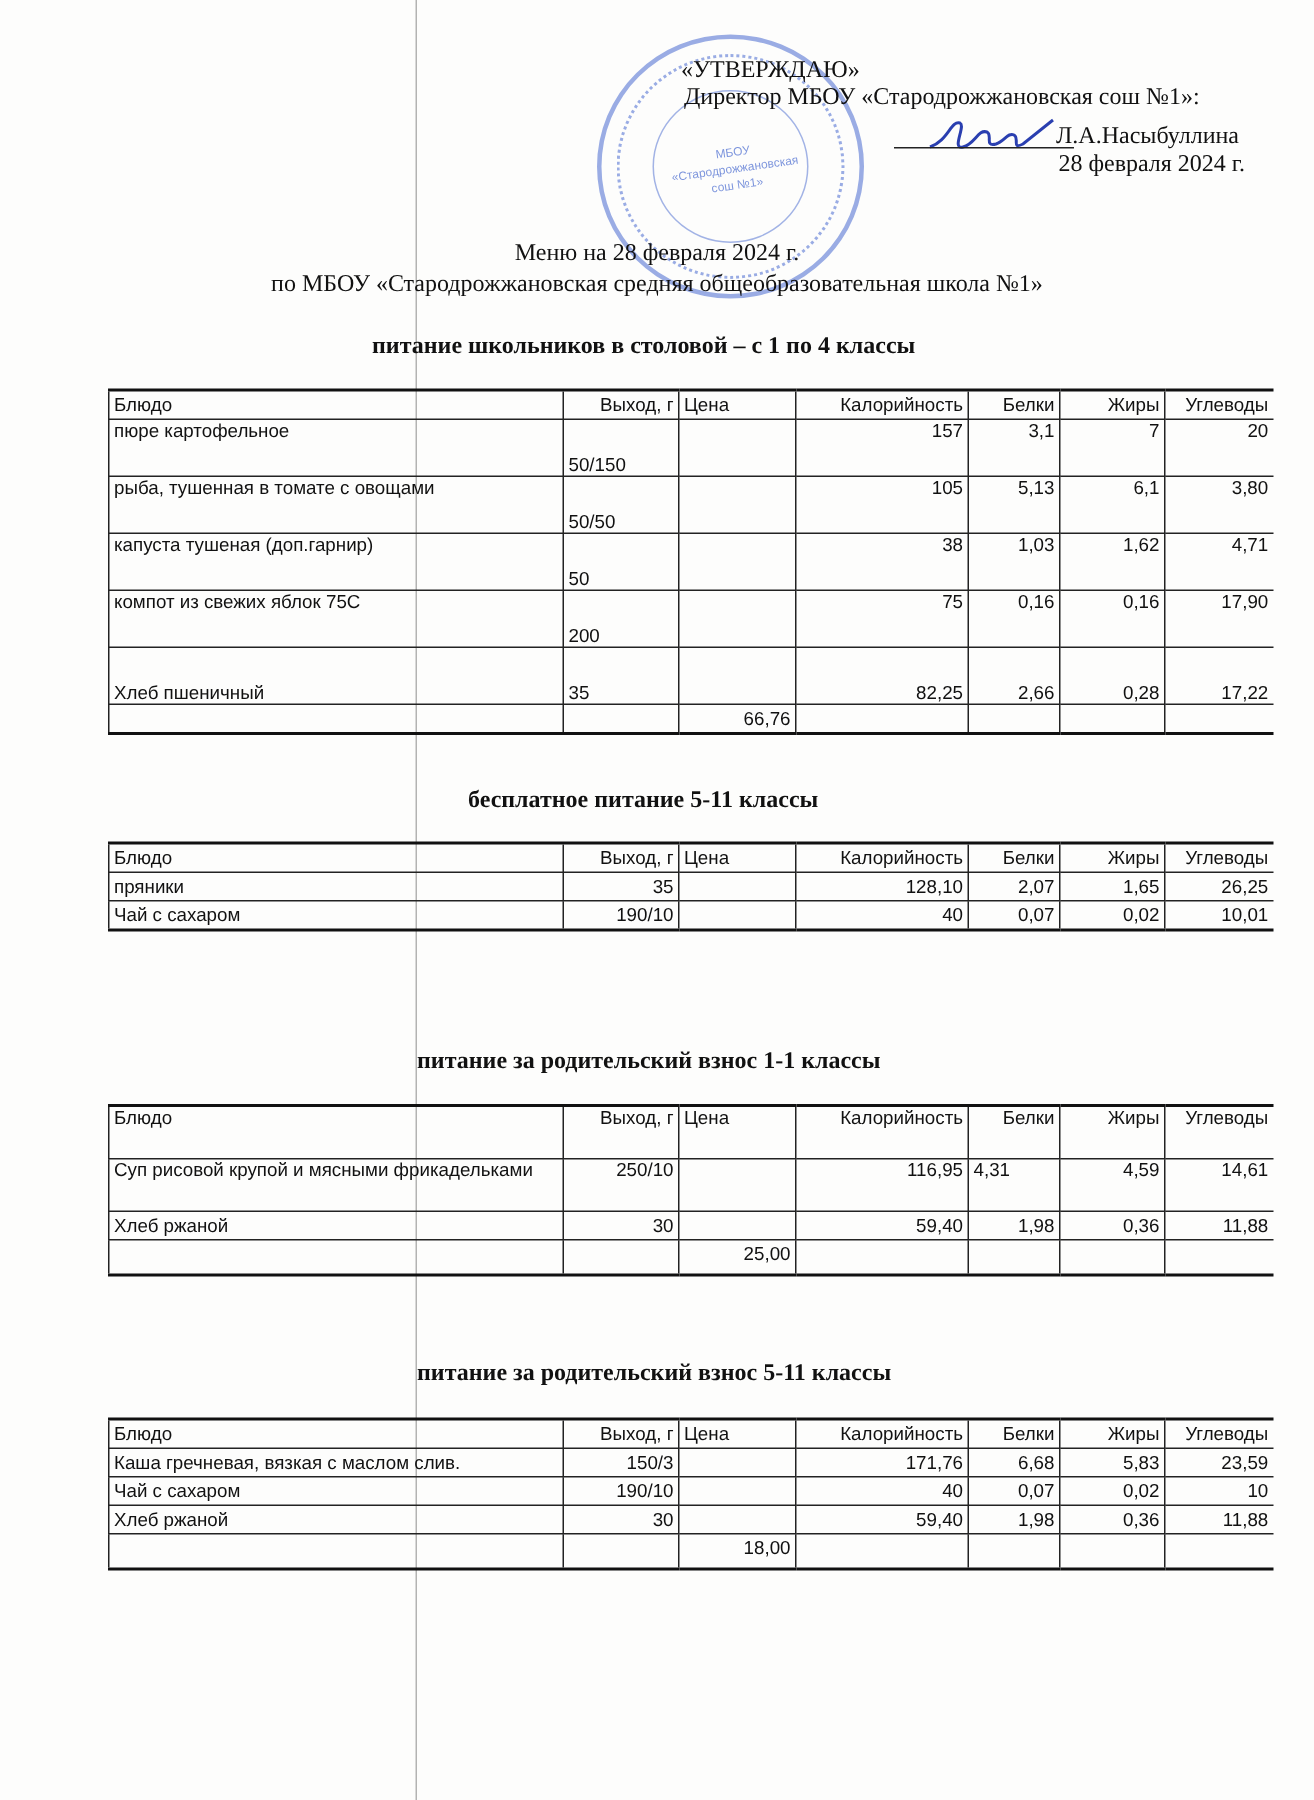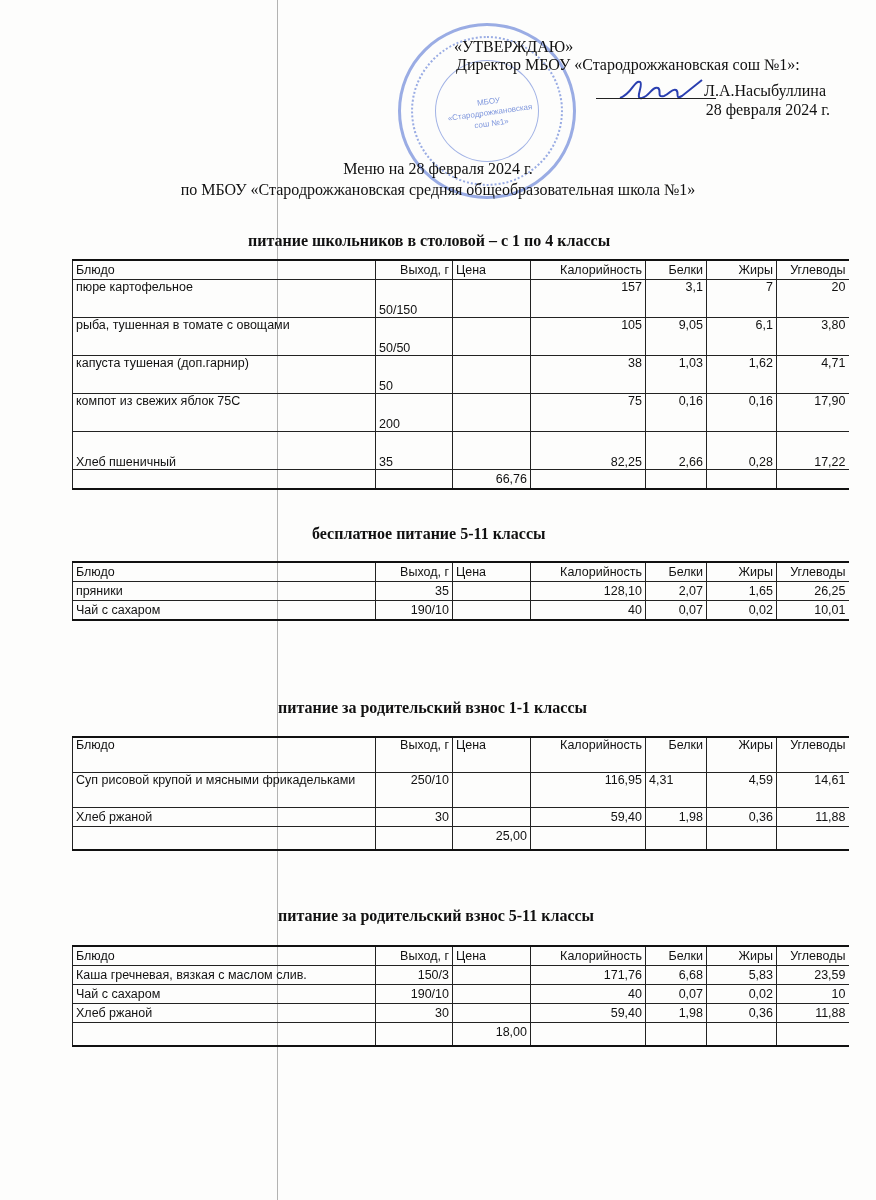--- a/index.html
+++ b/index.html
@@ -81,21 +81,21 @@
     <path d="M8 22 C20 18 22 4 28 6 C32 8 22 24 30 22 C38 20 40 10 46 12 C50 14 44 22 52 20 C58 18 60 12 64 14 C68 16 62 24 70 20 L90 4" fill="none" stroke="#2a3fb0" stroke-width="2"></path>
   </svg>
   <div class="sigline"></div>
   <div class="l3">Л.А.Насыбуллина</div>
   <div class="l4">28 февраля 2024 г.</div>
 </div>
 
 <div class="title serif" style="top:160px">Меню на 28 февраля 2024 г.</div>
 <div class="title serif" style="top:181px">по МБОУ «Стародрожжановская  средняя общеобразовательная школа №1»</div>
 
-<div class="section serif" style="left:248px; top:232px">питание  школьников в столовой – с 1 по 4 классы</div>
+<div class="section serif" style="left:248px; top:222px">питание  школьников в столовой – с 1 по 4 классы</div>
 <table class="menu sans" style="top:259px">
   <colgroup>
       <col style="width:303px">
       <col style="width:77px">
       <col style="width:78px">
       <col style="width:115px">
       <col style="width:61px">
       <col style="width:70px">
       <col style="width:72px">
     </colgroup>
@@ -116,21 +116,21 @@
     <td class="r">157</td>
     <td class="r">3,1</td>
     <td class="r">7</td>
     <td class="r last">20</td>
   </tr>
   <tr class="tall">
     <td>рыба, тушенная в томате с овощами</td>
     <td class="bottom">50/50</td>
     <td></td>
     <td class="r">105</td>
-    <td class="r">9,05</td>
+    <td class="r">5,13</td>
     <td class="r">6,1</td>
     <td class="r last">3,80</td>
   </tr>
   <tr class="tall">
     <td>капуста тушеная (доп.гарнир)</td>
     <td class="bottom">50</td>
     <td></td>
     <td class="r">38</td>
     <td class="r">1,03</td>
     <td class="r">1,62</td>

